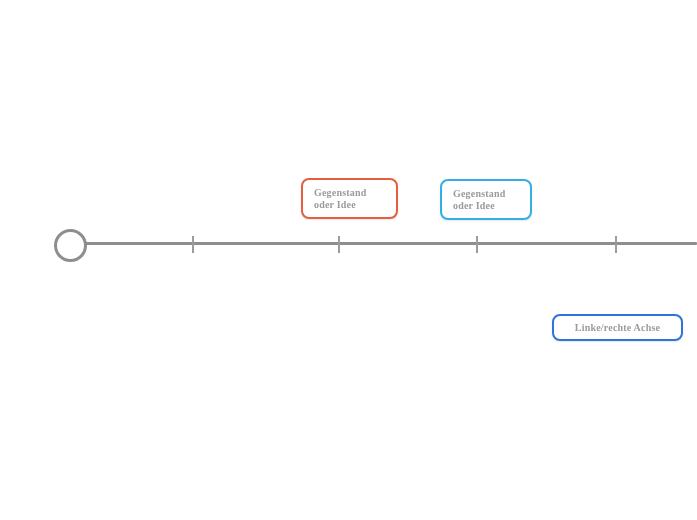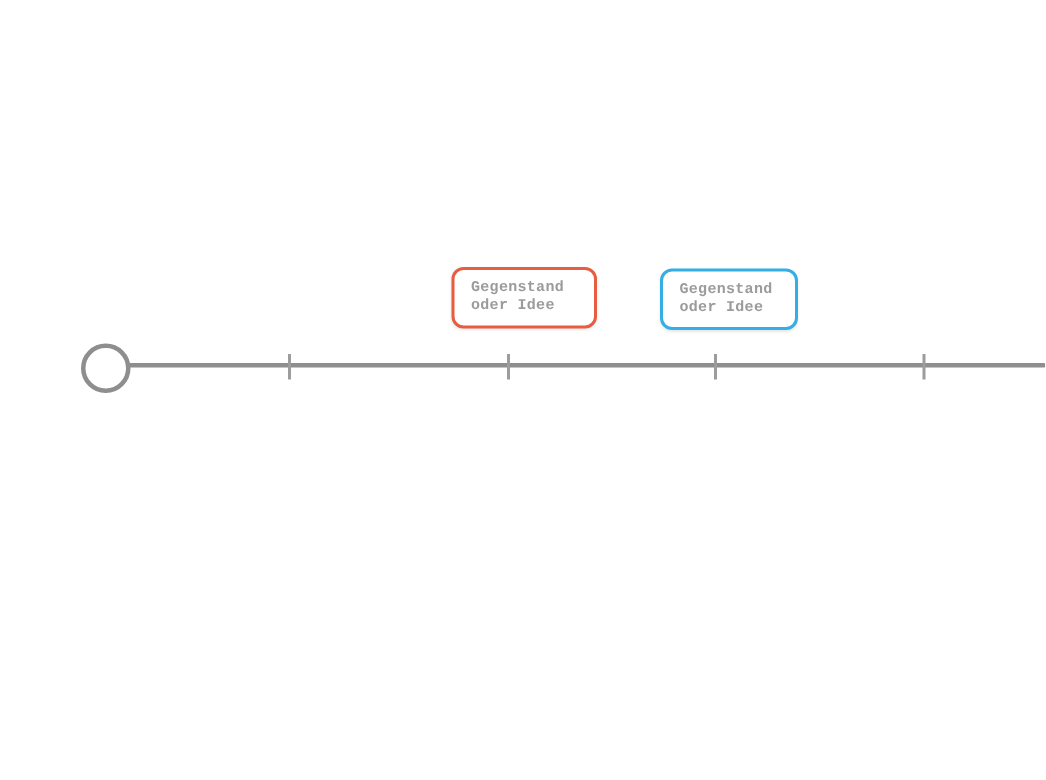--- a/index.html
+++ b/index.html
@@ -6,21 +6,21 @@
     margin: 0;
     padding: 0;
     background: #ffffff;
   }
   #canvas {
     position: relative;
     width: 697px;
     height: 520px;
     background: #ffffff;
     overflow: hidden;
-    font-family: Liberation Mono, monospace;
+    font-family: Liberation Serif, serif;
   }
 
   
   .timeline-line {
     position: absolute;
     left: 70px;
     top: 242px;
     width: 627px;
     height: 3px;
     background: #8e8e8e;
@@ -118,14 +118,17 @@
 
   <div class="node node-gegenstand-1">
     <span class="node-label">Gegenstand oder Idee</span>
   </div>
 
   <div class="node node-gegenstand-2">
     <span class="node-label">Gegenstand oder Idee</span>
   </div>
 
 
+  <div class="node node-achse">
+    <span class="node-label">Linke/rechte Achse</span>
+  </div>
 
 </div>
 
 </body></html>

